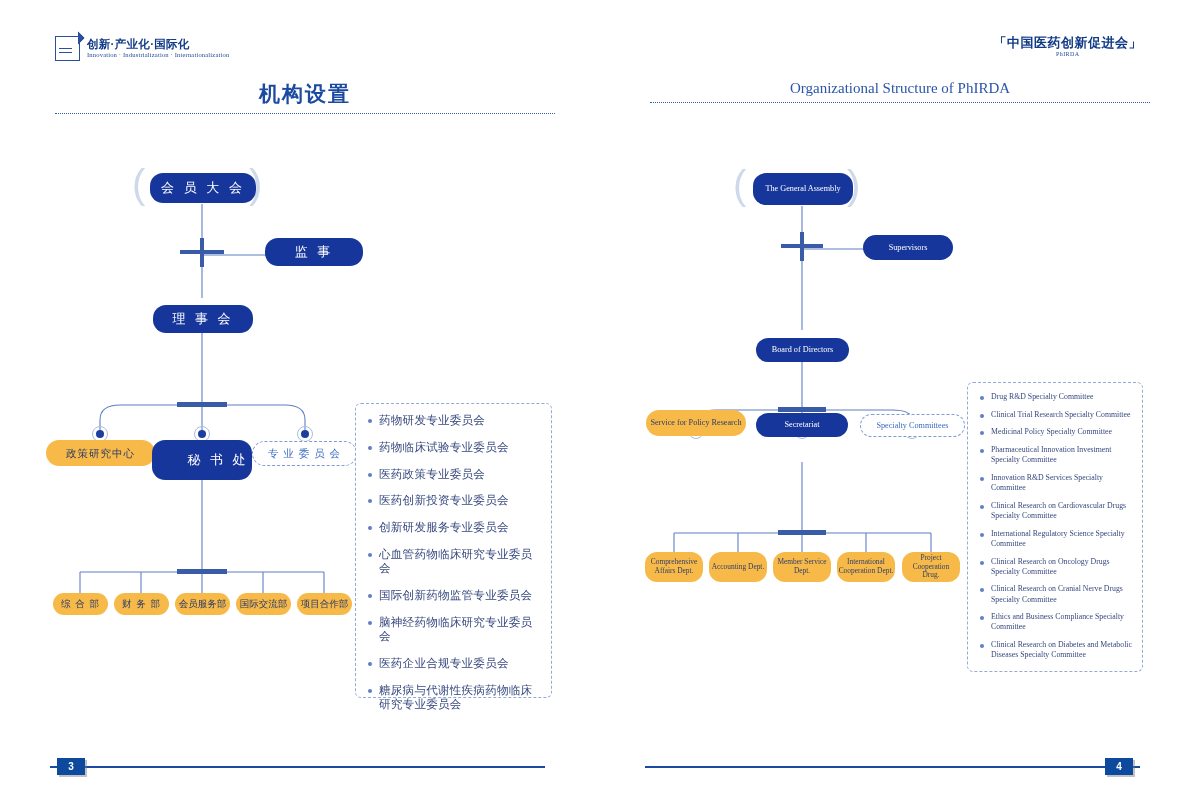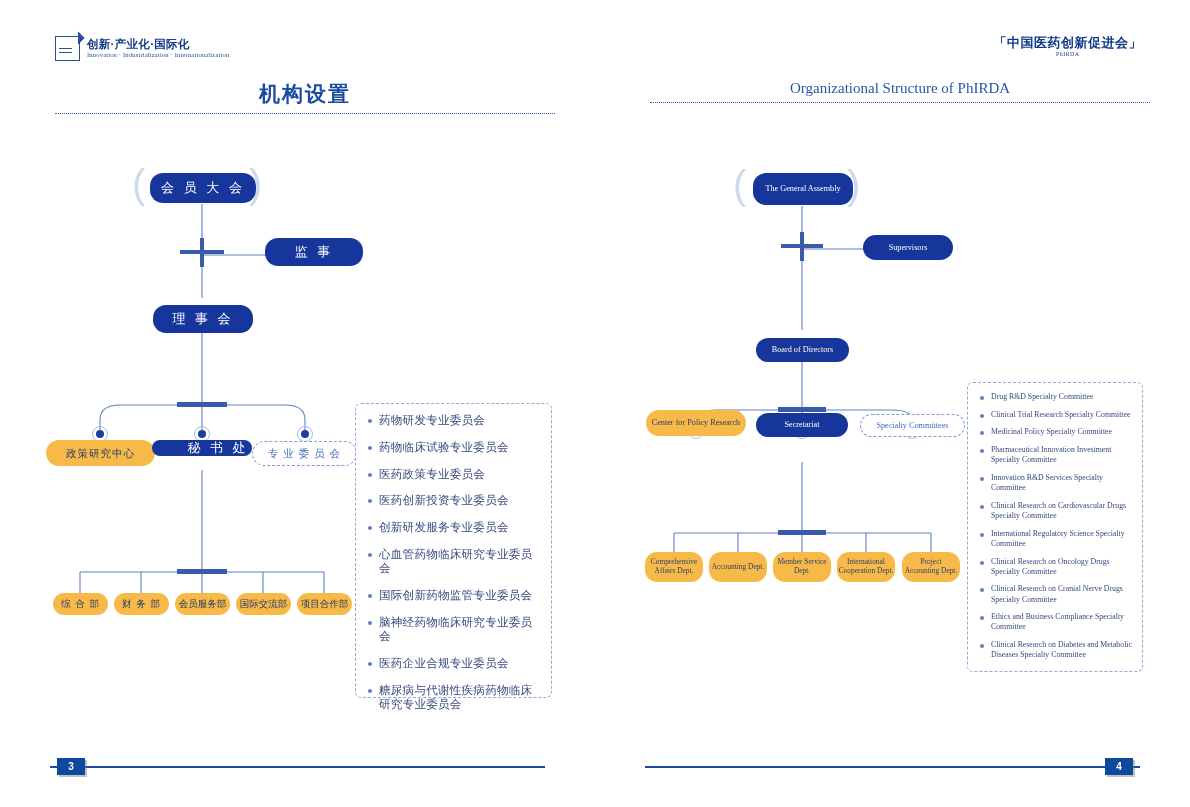--- a/index.html
+++ b/index.html
@@ -146,21 +146,21 @@
     <span class="paren" style="left:112px;top:44px;">(</span>
     <span class="paren" style="left:229px;top:44px;">)</span>
 
     <div class="node blue cn" style="left:130px;top:53px;width:106px;height:30px;">会 员 大 会</div>
 
     <div class="node blue cn" style="left:245px;top:118px;width:98px;height:28px;">监  事</div>
 
     <div class="node blue cn" style="left:133px;top:185px;width:100px;height:28px;">理 事 会</div>
 
     <div class="node orange cn-sm" style="left:26px;top:320px;width:109px;height:26px;">政策研究中心</div>
-    <div class="node blue cn" style="left:132px;top:320px;width:100px;height:16px;padding-left:32px;">秘 书 处</div>
+    <div class="node blue cn" style="left:132px;top:320px;width:100px;height:40px;padding-left:32px;">秘 书 处</div>
     <div class="node dashed cn-sm" style="left:232px;top:321px;width:105px;height:25px;">专 业 委 员 会</div>
 
     <div class="node orange cn-sm" style="left:33px;top:473px;width:55px;height:22px;font-size:9.5px;letter-spacing:1px;">综 合 部</div>
     <div class="node orange cn-sm" style="left:94px;top:473px;width:55px;height:22px;font-size:9.5px;letter-spacing:1px;">财 务 部</div>
     <div class="node orange cn-sm" style="left:155px;top:473px;width:55px;height:22px;font-size:9.5px;letter-spacing:0;">会员服务部</div>
     <div class="node orange cn-sm" style="left:216px;top:473px;width:55px;height:22px;font-size:9.5px;letter-spacing:0;">国际交流部</div>
     <div class="node orange cn-sm" style="left:277px;top:473px;width:55px;height:22px;font-size:9.5px;letter-spacing:0;">项目合作部</div>
 
     <div class="panel" id="panel-left" style="left:335px;top:283px;width:197px;height:295px;">
       <ul>
@@ -209,29 +209,29 @@
 
     <span class="paren" style="left:113px;top:45px;">(</span>
     <span class="paren" style="left:227px;top:45px;">)</span>
 
     <div class="node blue en" style="left:133px;top:53px;width:100px;height:32px;">The General Assembly</div>
 
     <div class="node blue en" style="left:243px;top:115px;width:90px;height:25px;">Supervisors</div>
 
     <div class="node blue en" style="left:136px;top:218px;width:93px;height:24px;">Board of Directors</div>
 
-    <div class="node orange en" style="left:26px;top:290px;width:100px;height:26px;">Center for Policy Research</div>
+    <div class="node orange en" style="left:26px;top:290px;width:100px;height:26px;">Service for Policy Research</div>
     <div class="node blue en" style="left:136px;top:293px;width:92px;height:24px;">Secretariat</div>
     <div class="node dashed en" style="left:240px;top:294px;width:105px;height:23px;">Specialty Committees</div>
 
     <div class="node orange-sq en-sm" style="left:25px;top:432px;width:58px;height:30px;padding:0 2px;">Comprehensive Affairs Dept.</div>
     <div class="node orange-sq en-sm" style="left:89px;top:432px;width:58px;height:30px;padding:0 2px;">Accounting Dept.</div>
     <div class="node orange-sq en-sm" style="left:153px;top:432px;width:58px;height:30px;padding:0 2px;">Member Service Dept.</div>
     <div class="node orange-sq en-sm" style="left:217px;top:432px;width:58px;height:30px;padding:0 0;">International Cooperation Dept.</div>
-    <div class="node orange-sq en-sm" style="left:282px;top:432px;width:58px;height:30px;padding:0 2px;">Project Accounting Dept.</div>
+    <div class="node orange-sq en-sm" style="left:282px;top:432px;width:58px;height:30px;padding:0 2px;">Project Cooperation Drug.</div>
 
     <div class="panel" id="panel-right" style="left:347px;top:262px;width:176px;height:290px;">
       <ul>
         <li>Drug R&amp;D Specialty Committee</li>
         <li>Clinical Trial Research Specialty Committee</li>
         <li>Medicinal Policy Specialty Committee</li>
         <li>Pharmaceutical Innovation Investment Specialty Committee</li>
         <li>Innovation R&amp;D Services Specialty Committee</li>
         <li>Clinical Research on Cardiovascular Drugs Specialty Committee</li>
         <li>International Regulatory Science Specialty Committee</li>

